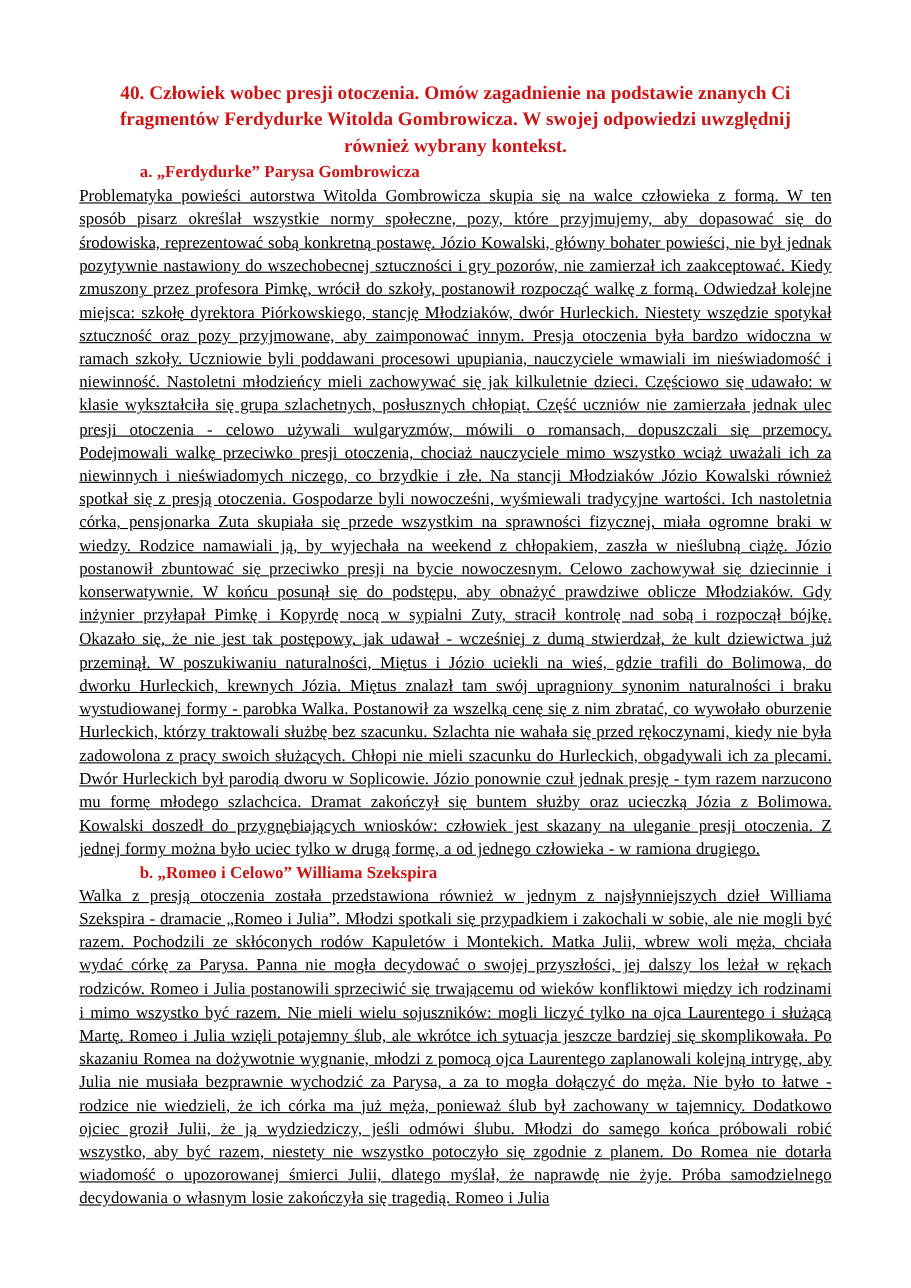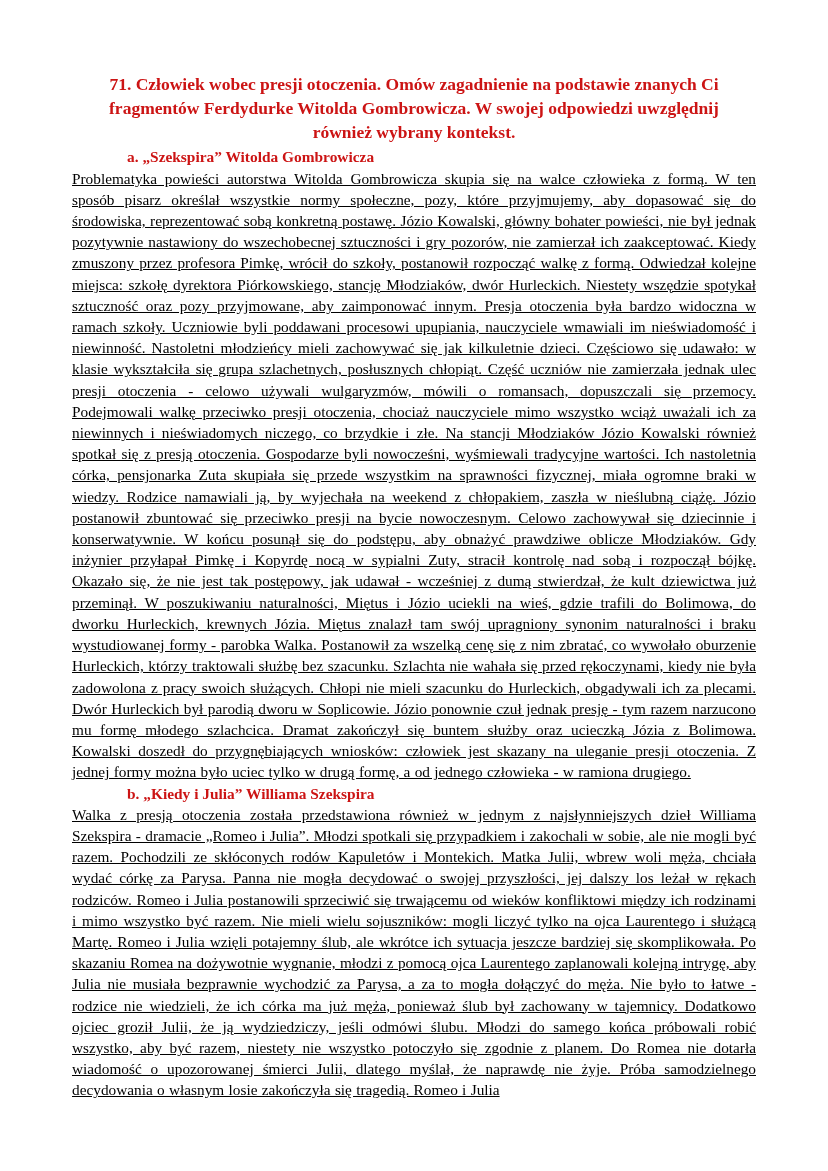--- a/index.html
+++ b/index.html
@@ -46,25 +46,25 @@
     margin: 0;
     word-spacing: 0.5px;
     text-decoration: underline;
   }
 </style>
 </head>
 <body>
 
 <div class="page">
 
-  <h1 class="doc-title">71. Człowiek wobec presji otoczenia. Omów zagadnienie na podstawie znanych Ci fragmentów Ferdydurke Witolda Gombrowicza. W swojej odpowiedzi uwzględnij również wybrany kontekst.</h1>
+  <h1 class="doc-title">40. Człowiek wobec presji otoczenia. Omów zagadnienie na podstawie znanych Ci fragmentów Ferdydurke Witolda Gombrowicza. W swojej odpowiedzi uwzględnij również wybrany kontekst.</h1>
 
   <section>
-    <h2 class="section-heading">a. „Szekspira” Witolda Gombrowicza</h2>
+    <h2 class="section-heading">a. „Ferdydurke” Parysa Gombrowicza</h2>
     <p class="body-text">Problematyka powieści autorstwa Witolda Gombrowicza skupia się na walce człowieka z formą. W ten sposób pisarz określał wszystkie normy społeczne, pozy, które przyjmujemy, aby dopasować się do środowiska, reprezentować sobą konkretną postawę. Józio Kowalski, główny bohater powieści, nie był jednak pozytywnie nastawiony do wszechobecnej sztuczności i gry pozorów, nie zamierzał ich zaakceptować. Kiedy zmuszony przez profesora Pimkę, wrócił do szkoły, postanowił rozpocząć walkę z formą. Odwiedzał kolejne miejsca: szkołę dyrektora Piórkowskiego, stancję Młodziaków, dwór Hurleckich. Niestety wszędzie spotykał sztuczność oraz pozy przyjmowane, aby zaimponować innym. Presja otoczenia była bardzo widoczna w ramach szkoły. Uczniowie byli poddawani procesowi upupiania, nauczyciele wmawiali im nieświadomość i niewinność. Nastoletni młodzieńcy mieli zachowywać się jak kilkuletnie dzieci. Częściowo się udawało: w klasie wykształciła się grupa szlachetnych, posłusznych chłopiąt. Część uczniów nie zamierzała jednak ulec presji otoczenia - celowo używali wulgaryzmów, mówili o romansach, dopuszczali się przemocy. Podejmowali walkę przeciwko presji otoczenia, chociaż nauczyciele mimo wszystko wciąż uważali ich za niewinnych i nieświadomych niczego, co brzydkie i złe. Na stancji Młodziaków Józio Kowalski również spotkał się z presją otoczenia. Gospodarze byli nowocześni, wyśmiewali tradycyjne wartości. Ich nastoletnia córka, pensjonarka Zuta skupiała się przede wszystkim na sprawności fizycznej, miała ogromne braki w wiedzy. Rodzice namawiali ją, by wyjechała na weekend z chłopakiem, zaszła w nieślubną ciążę. Józio postanowił zbuntować się przeciwko presji na bycie nowoczesnym. Celowo zachowywał się dziecinnie i konserwatywnie. W końcu posunął się do podstępu, aby obnażyć prawdziwe oblicze Młodziaków. Gdy inżynier przyłapał Pimkę i Kopyrdę nocą w sypialni Zuty, stracił kontrolę nad sobą i rozpoczął bójkę. Okazało się, że nie jest tak postępowy, jak udawał - wcześniej z dumą stwierdzał, że kult dziewictwa już przeminął. W poszukiwaniu naturalności, Miętus i Józio uciekli na wieś, gdzie trafili do Bolimowa, do dworku Hurleckich, krewnych Józia. Miętus znalazł tam swój upragniony synonim naturalności i braku wystudiowanej formy - parobka Walka. Postanowił za wszelką cenę się z nim zbratać, co wywołało oburzenie Hurleckich, którzy traktowali służbę bez szacunku. Szlachta nie wahała się przed rękoczynami, kiedy nie była zadowolona z pracy swoich służących. Chłopi nie mieli szacunku do Hurleckich, obgadywali ich za plecami. Dwór Hurleckich był parodią dworu w Soplicowie. Józio ponownie czuł jednak presję - tym razem narzucono mu formę młodego szlachcica. Dramat zakończył się buntem służby oraz ucieczką Józia z Bolimowa. Kowalski doszedł do przygnębiających wniosków: człowiek jest skazany na uleganie presji otoczenia. Z jednej formy można było uciec tylko w drugą formę, a od jednego człowieka - w ramiona drugiego.</p>
   </section>
 
   <section>
-    <h2 class="section-heading">b. „Kiedy i Julia” Williama Szekspira</h2>
+    <h2 class="section-heading">b. „Romeo i Celowo” Williama Szekspira</h2>
     <p class="body-text">Walka z presją otoczenia została przedstawiona również w jednym z najsłynniejszych dzieł Williama Szekspira - dramacie „Romeo i Julia”. Młodzi spotkali się przypadkiem i zakochali w sobie, ale nie mogli być razem. Pochodzili ze skłóconych rodów Kapuletów i Montekich. Matka Julii, wbrew woli męża, chciała wydać córkę za Parysa. Panna nie mogła decydować o swojej przyszłości, jej dalszy los leżał w rękach rodziców. Romeo i Julia postanowili sprzeciwić się trwającemu od wieków konfliktowi między ich rodzinami i mimo wszystko być razem. Nie mieli wielu sojuszników: mogli liczyć tylko na ojca Laurentego i służącą Martę. Romeo i Julia wzięli potajemny ślub, ale wkrótce ich sytuacja jeszcze bardziej się skomplikowała. Po skazaniu Romea na dożywotnie wygnanie, młodzi z pomocą ojca Laurentego zaplanowali kolejną intrygę, aby Julia nie musiała bezprawnie wychodzić za Parysa, a za to mogła dołączyć do męża. Nie było to łatwe - rodzice nie wiedzieli, że ich córka ma już męża, ponieważ ślub był zachowany w tajemnicy. Dodatkowo ojciec groził Julii, że ją wydziedziczy, jeśli odmówi ślubu. Młodzi do samego końca próbowali robić wszystko, aby być razem, niestety nie wszystko potoczyło się zgodnie z planem. Do Romea nie dotarła wiadomość o upozorowanej śmierci Julii, dlatego myślał, że naprawdę nie żyje. Próba samodzielnego decydowania o własnym losie zakończyła się tragedią. Romeo i Julia</p>
   </section>
 
 </div>
 
 </body></html>

